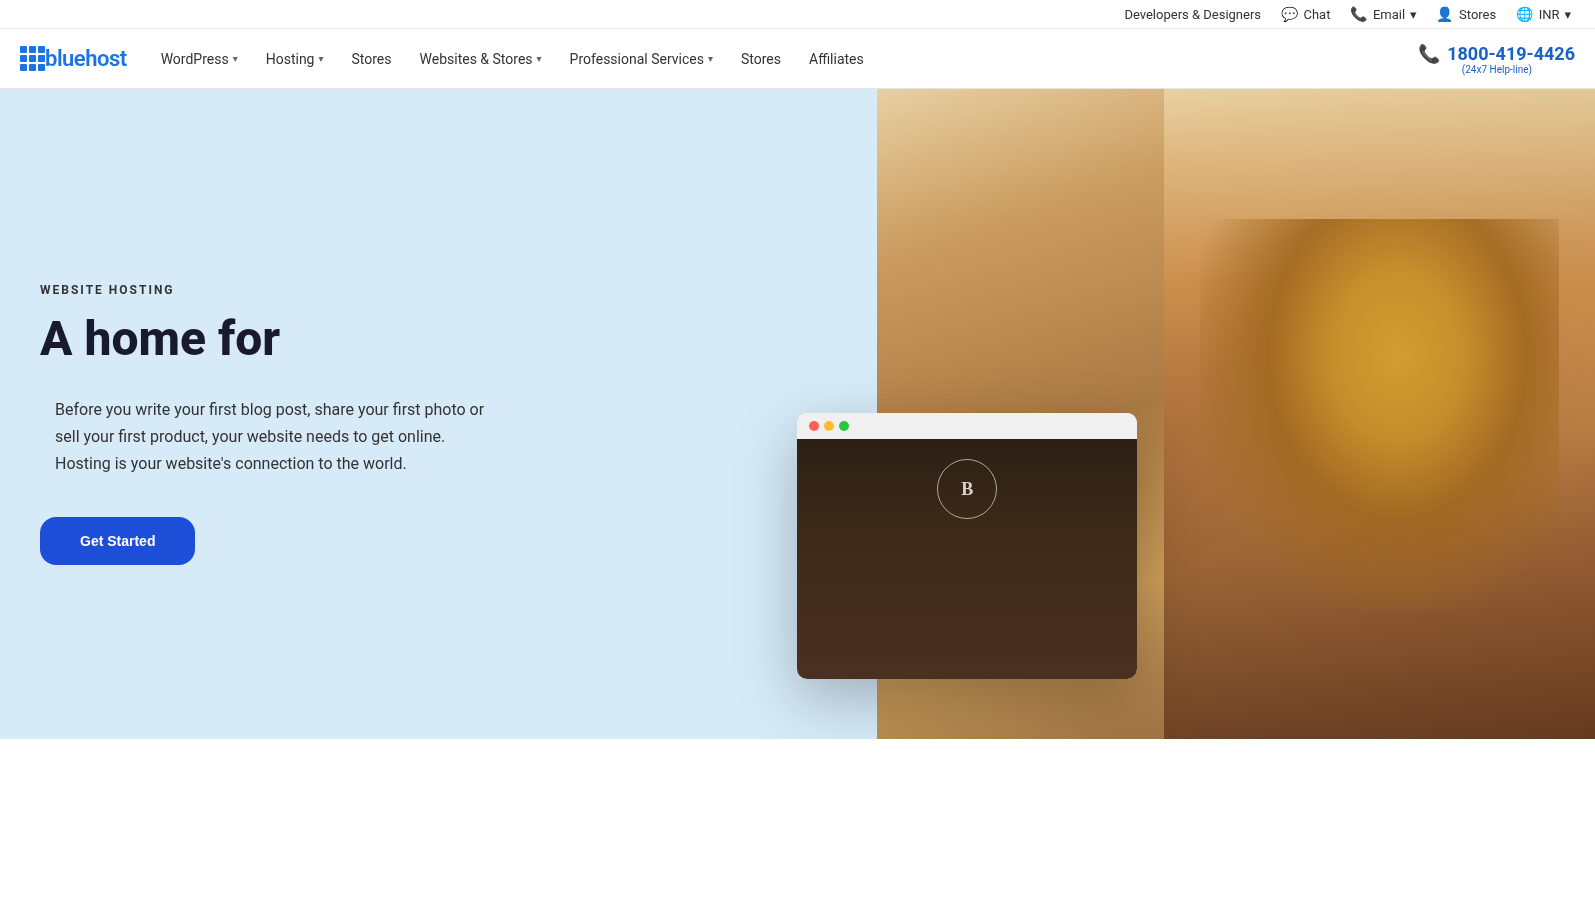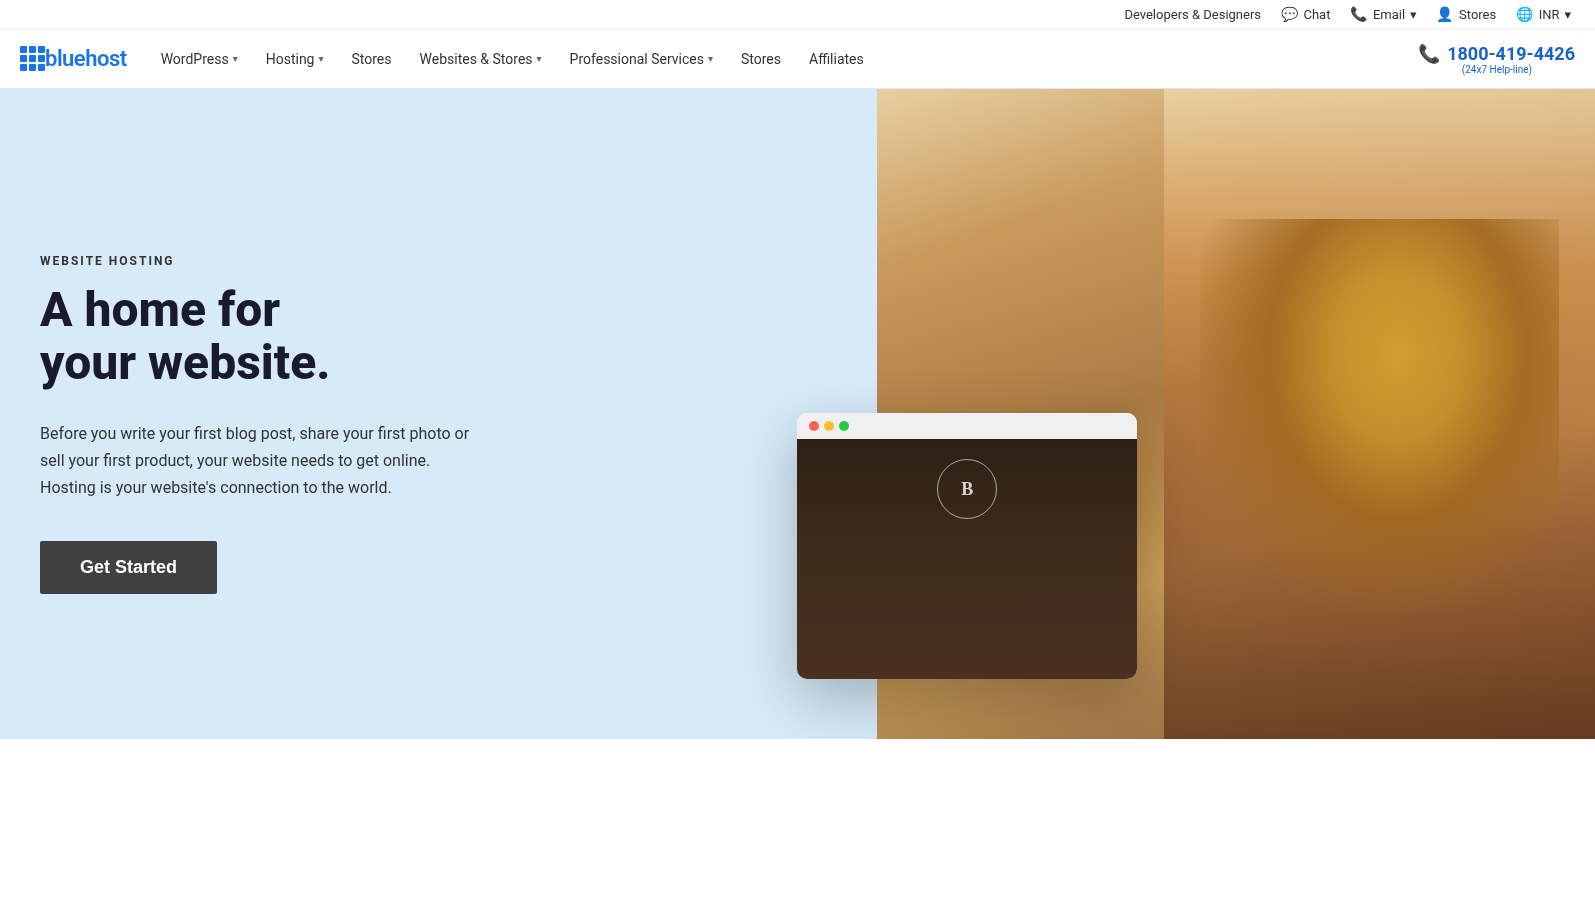--- a/index.html
+++ b/index.html
@@ -131,29 +131,30 @@
       color: #1a1a2e;
       line-height: 1.1;
       margin-bottom: 30px;
     }
     .hero-description {
       font-size: 16px;
       color: #333;
       line-height: 1.7;
       max-width: 440px;
       margin-bottom: 40px;
+      margin-left: 15px;
     }
     .cta-button {
       display: inline-block;
-      background: #404040;
+      background: #1d4ed8;
       color: #fff;
-      font-size: 18px;
+      font-size: 14px;
       font-weight: 600;
       padding: 16px 40px;
-      border-radius: 2px;
+      border-radius: 16px;
       cursor: pointer;
       border: none;
       width: fit-content;
       text-align: center;
     }
 
     
     .hero-right {
       flex: 0 0 45%;
       position: relative;
@@ -313,21 +314,20 @@
       <div class="phone-subtitle">(24x7 Help-line)</div>
     </div>
   </div>
 </nav>
 
 <section class="hero">
   <div class="hero-left">
     <div class="hero-eyebrow">WEBSITE HOSTING</div>
     <h1 class="hero-title">
       <span>A home for</span><br>
-      <span>your website.</span>
     </h1>
     <p class="hero-description">Before you write your first blog post, share your first photo or sell your first product, your website needs to get online. Hosting is your website's connection to the world.</p>
     <button class="cta-button">Get Started</button>
   </div>
 
   <div class="hero-right">
 
     <div class="hero-bg-photo">
       <div class="person-bg"></div>
 

